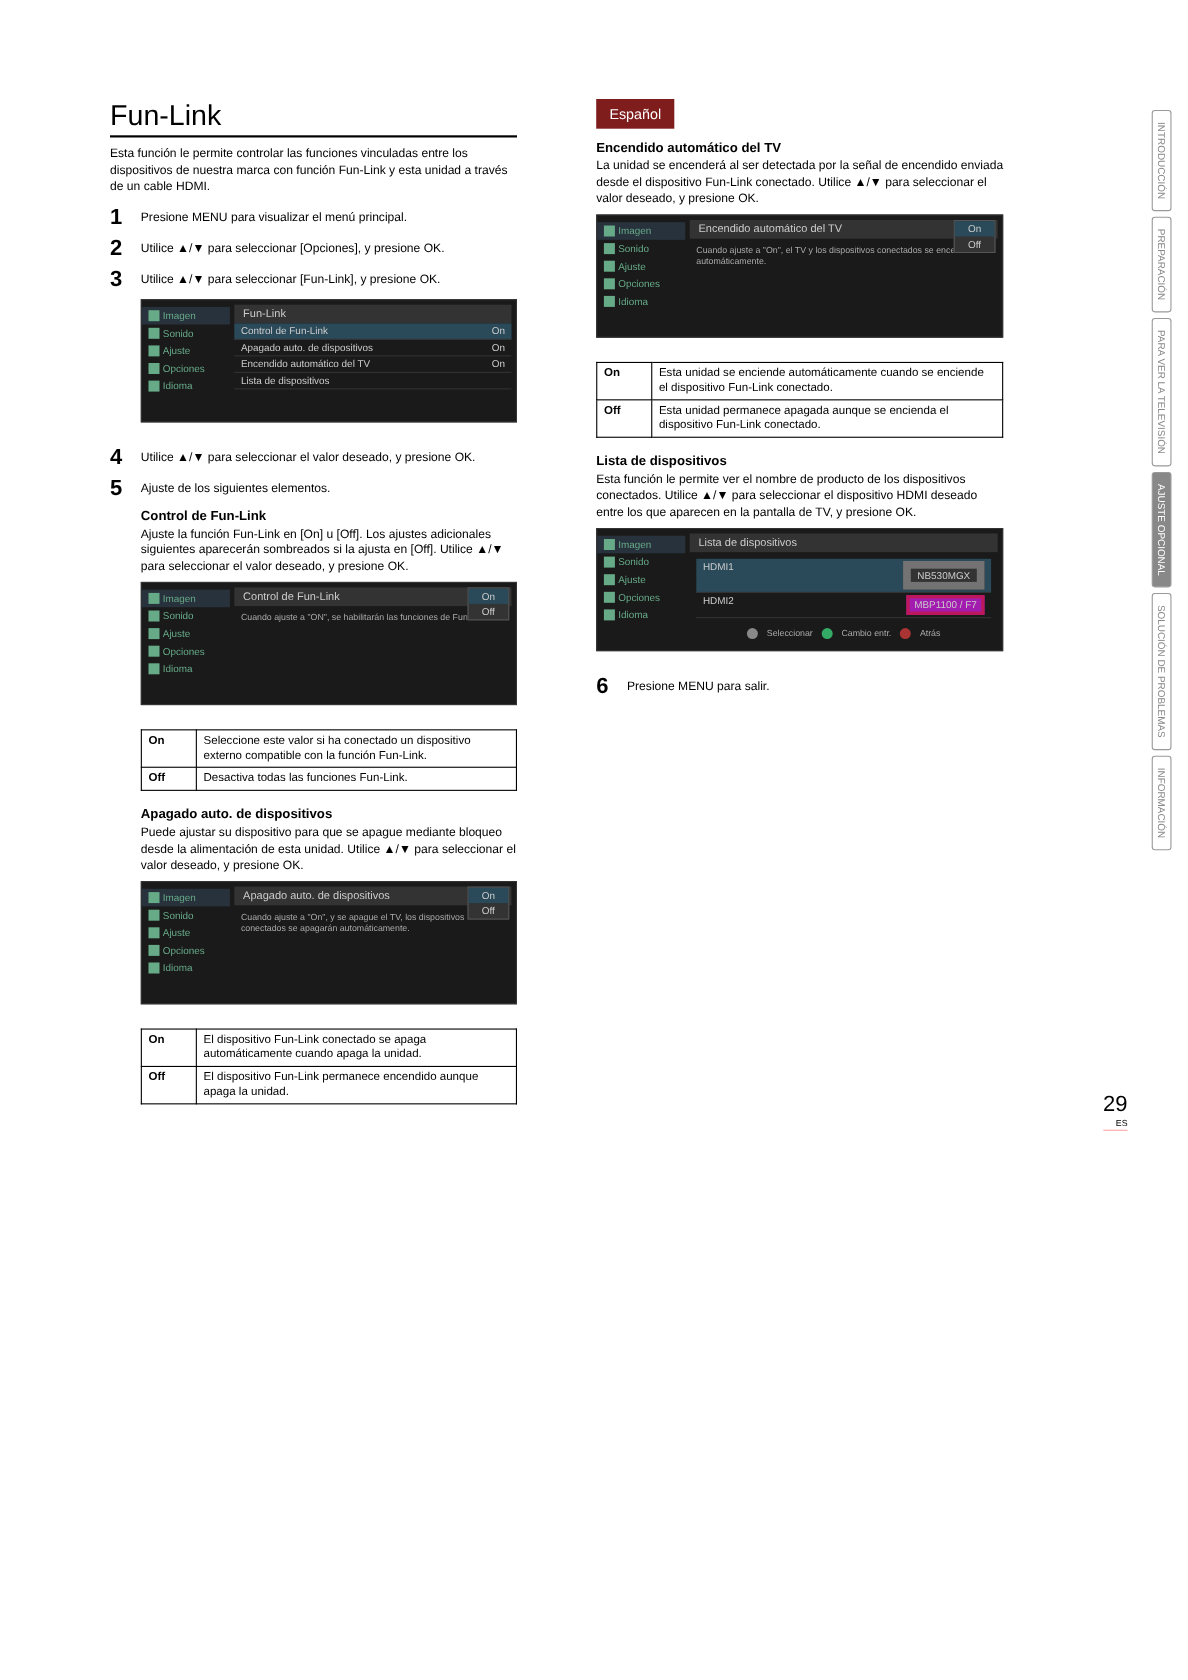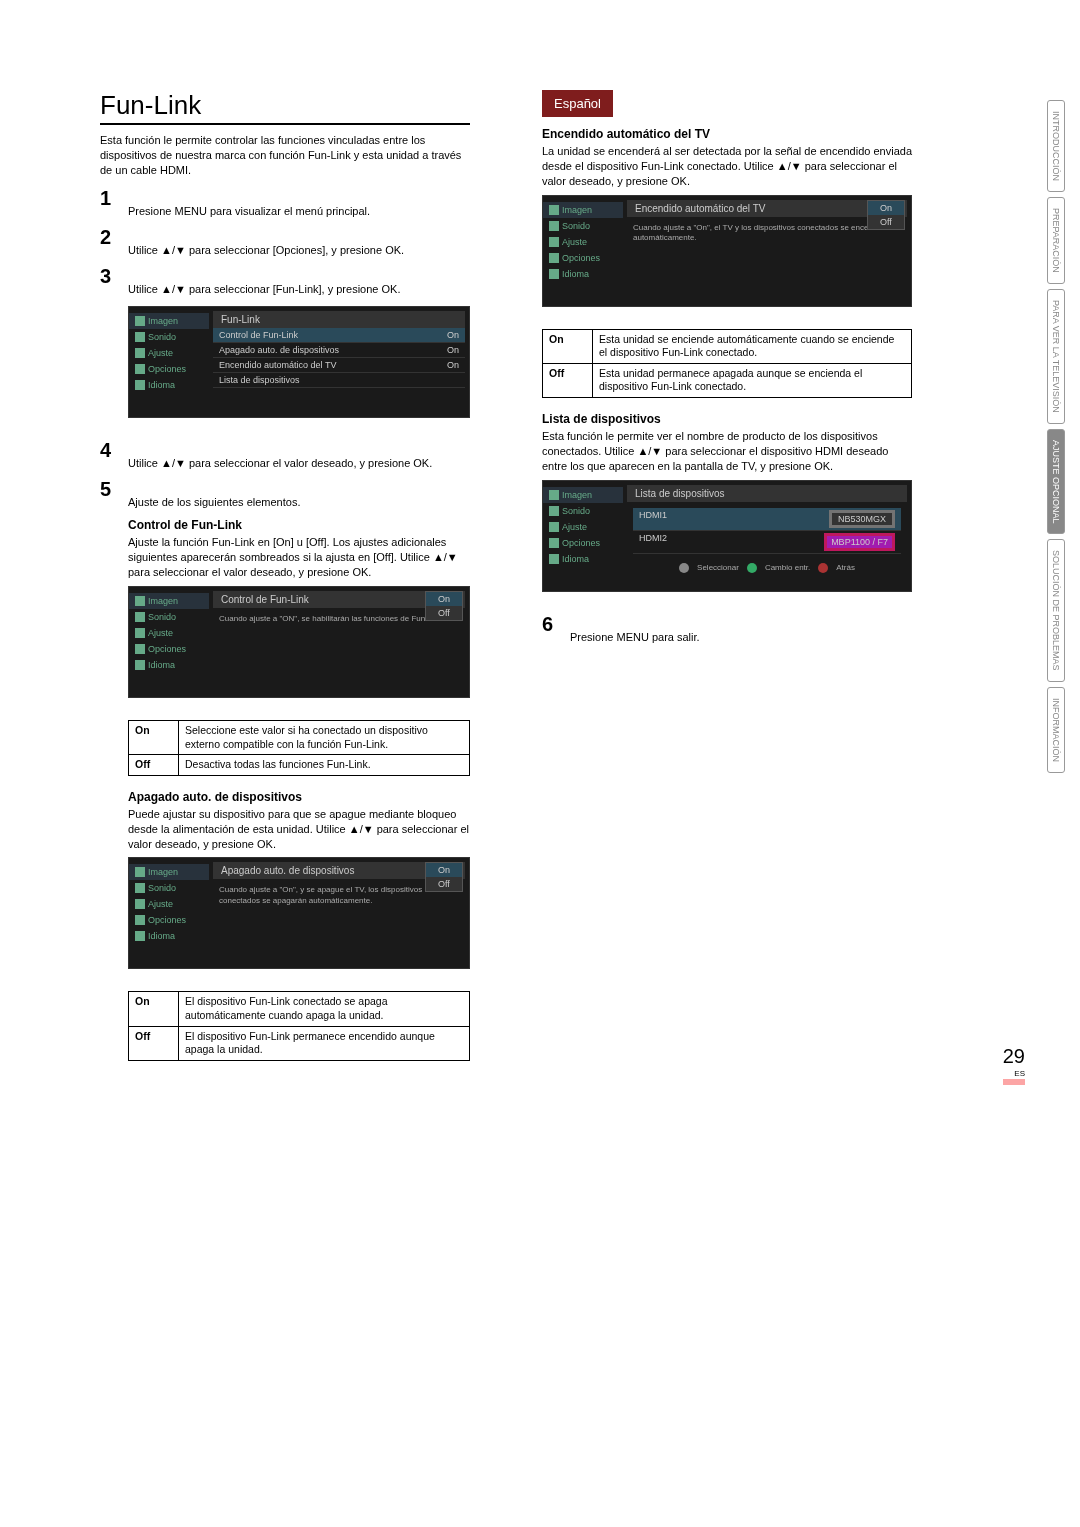--- a/index.html
+++ b/index.html
@@ -6,21 +6,21 @@
   body { font-family: Arial, sans-serif; font-size: 12px; color: #000; background: #fff; width: 1080px; padding: 90px 80px 40px 100px; position: relative; }
   .side-tabs { position: absolute; right: 15px; top: 100px; display: flex; flex-direction: column; gap: 5px; }
   .side-tab { writing-mode: vertical-rl; text-orientation: mixed; border: 1px solid #999; padding: 10px 3px; font-size: 9px; color: #888; background: #fff; border-radius: 3px; }
   .side-tab.active { background: #888; color: #fff; }
   .cols { display: flex; gap: 72px; }
   .col { width: 370px; }
   h1 { font-size: 26px; font-weight: normal; border-bottom: 2px solid #000; padding-bottom: 2px; margin-bottom: 8px; }
   .intro { font-size: 11px; line-height: 1.35; margin-bottom: 10px; }
   .step { display: flex; gap: 10px; margin-bottom: 8px; align-items: flex-start; }
   .num { font-size: 20px; font-weight: bold; width: 18px; flex-shrink: 0; line-height: 1; }
-  .step-text { font-size: 11px; line-height: 1.4; margin-top: 16px; }
+  .step-text { font-size: 11px; line-height: 1.4; margin-top: 3px; }
   .sub { margin-left: 28px; }
   h3 { font-size: 12px; font-weight: bold; margin-top: 6px; margin-bottom: 3px; }
   .desc { font-size: 11px; line-height: 1.35; margin-bottom: 6px; }
   .screenshot { background: #1a1a1a; color: #ccc; font-size: 9px; margin-bottom: 22px; border: 1px solid #333; }
   .ss-title { background: #333; padding: 3px 8px; font-size: 10px; }
   .ss-body { display: flex; min-height: 110px; }
   .ss-menu { width: 80px; padding: 6px 0; }
   .ss-menu-item { padding: 3px 6px; color: #6a8; font-size: 9px; display: flex; align-items: center; gap: 3px; }
   .ss-menu-item.sel { background: rgba(100,150,200,0.2); }
   .ss-icon { width: 10px; height: 10px; display: inline-block; background: #6a8; }
@@ -30,21 +30,21 @@
   .ss-help { font-size: 8px; color: #aaa; padding: 6px; line-height: 1.3; }
   .ss-opts { position: absolute; right: 6px; top: 4px; background: #333; border: 1px solid #555; }
   .ss-opt { padding: 2px 12px; font-size: 9px; }
   .ss-opt.sel { background: #2a4a5a; }
   .ss-foot { text-align: center; padding: 3px; font-size: 8px; color: #aaa; display: flex; justify-content: center; gap: 8px; align-items: flex-start; }
   .ss-foot-icon { width: 10px; height: 10px; background: #888; border-radius: 50%; display: inline-block; }
   table.expl { width: 100%; border-collapse: collapse; font-size: 10.5px; margin-bottom: 14px; }
   table.expl td { border: 1px solid #000; padding: 3px 6px; vertical-align: top; line-height: 1.3; }
   table.expl td:first-child { font-weight: bold; width: 50px; }
   .tab { display: inline-block; background: #7f1d1d; color: #fff; padding: 6px 12px; font-size: 13px; margin-bottom: 4px; }
-  .pagenum { position: absolute; bottom: 30px; right: 55px; text-align: right; font-size: 20px; border-bottom: 6px solid #fca5a5; padding-bottom: 1px; }
+  .pagenum { position: absolute; bottom: 30px; right: 55px; text-align: right; font-size: 20px; border-bottom: 1px solid #fca5a5; padding-bottom: 1px; }
   .pagenum .es { display: block; font-size: 8px; margin-top: 1px; }
 </style>
 </head>
 <body>
 
 <div class="side-tabs">
   <div class="side-tab">INTRODUCCIÓN</div>
   <div class="side-tab">PREPARACIÓN</div>
   <div class="side-tab">PARA VER LA TELEVISIÓN</div>
   <div class="side-tab active">AJUSTE OPCIONAL</div>
@@ -304,21 +304,21 @@
         <div class="ss-menu-item">
               <span class="ss-icon"></span>
               <span>Idioma</span>
             </div>
       </div>
       <div class="ss-content">
         <div class="ss-title">Lista de dispositivos</div>
         <div style="padding:6px">
           <div class="ss-row hl">
                 <span>HDMI1</span>
-                <span style="background:#333;padding:1px 6px;border:3px solid #737373">NB530MGX</span>
+                <span style="background:#333;padding:1px 6px;border:7px solid #737373">NB530MGX</span>
               </div>
           <div class="ss-row">
                 <span>HDMI2</span>
                 <span style="background:#a21caf;padding:1px 4px;border:3px solid #be185d">MBP1100 / F7</span>
               </div>
         </div>
         <div class="ss-foot">
           <span class="ss-foot-icon"></span>
               <span>Seleccionar</span>
           <span class="ss-foot-icon" style="background:#3a6"></span>

